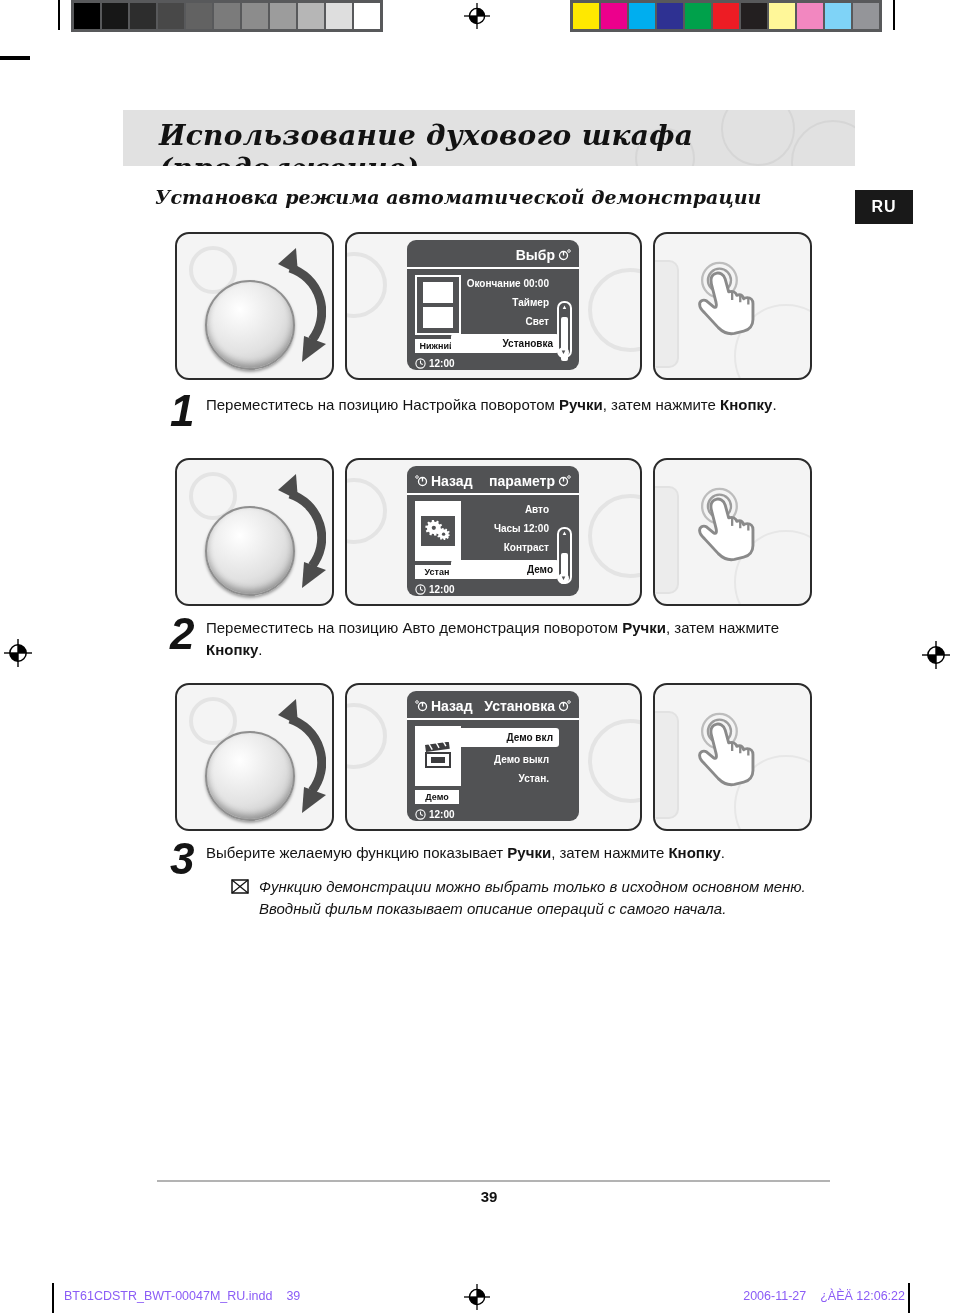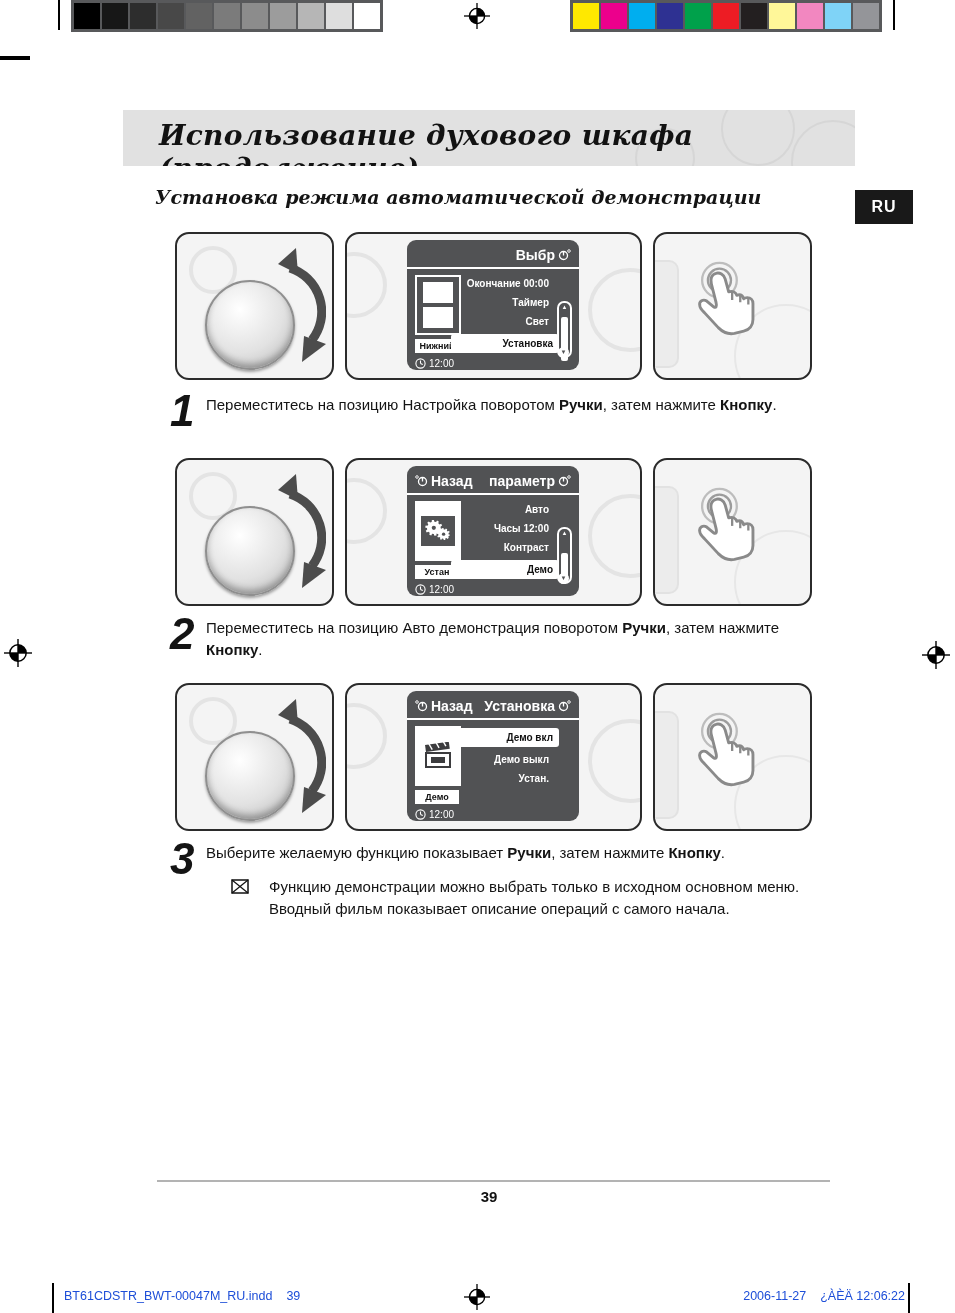--- a/index.html
+++ b/index.html
@@ -51,21 +51,21 @@
   .screen-body{position:absolute;top:27px;left:0;right:0;bottom:0;}
   .side{position:absolute;left:8px;top:8px;width:48px;}
   .side-iconbox{width:42px;height:56px;border:2px solid #fff;display:flex;flex-direction:column;
                 gap:4px;align-items:center;justify-content:center;}
   .side-iconbox.dark{background:#515254;}
   .side-iconbox.white{background:#fff;}
   .oven-slot{width:30px;height:21px;background:#fff;}
   .gear-sq{width:34px;height:30px;background:#515254;display:flex;align-items:center;justify-content:center;}
   .side-label{margin-top:4px;width:44px;background:#fff;color:#111;font-size:9px;font-weight:bold;
               text-align:center;padding:2px 0;}
-  .side-clock{margin-top:5px;display:flex;align-items:center;gap:3px;font-size:10px;font-weight:normal;}
+  .side-clock{margin-top:5px;display:flex;align-items:center;gap:3px;font-size:10px;font-weight:bold;}
   .list{position:absolute;right:26px;top:10px;width:102px;text-align:right;}
   .li{font-size:10px;font-weight:bold;margin:0 0 6px;padding:1px 4px;white-space:nowrap;}
   .li.small{font-size:10px;}
   .li.selected{background:#fff;color:#111;border-radius:3px;padding:4px 6px;margin-right:-6px;}
   .scrollbar{position:absolute;right:7px;top:34px;bottom:12px;width:11px;border:2px solid #fff;border-radius:7px;}
   .sb-up{position:absolute;top:0;left:0;right:0;text-align:center;font-size:6px;color:#fff;line-height:8px;}
   .sb-thumb{position:absolute;left:2px;right:2px;top:20px;height:34px;background:#fff;border-radius:2px;}
   .sb-down{position:absolute;bottom:-2px;left:-1px;width:11px;height:11px;background:#fff;border-radius:50%;
            color:#515254;font-size:6px;text-align:center;line-height:11px;}
 
@@ -73,27 +73,27 @@
   .faint-screen{position:absolute;left:-44px;top:26px;width:64px;height:104px;border:2px solid #e2e2e2;
                 border-radius:10px;background:#ececec;}
   .faint-circle{position:absolute;right:-28px;bottom:-30px;width:100px;height:100px;border:2px solid #e7e7e7;border-radius:50%;}
   .hand-wrap{position:absolute;left:26px;top:22px;}
 
   
   .step{position:absolute;left:170px;width:692px;}
   .step-num{position:absolute;left:0;top:-8px;font-style:italic;font-weight:bold;font-size:44px;color:#141414;}
   .step-text{margin-left:36px;font-size:15px;line-height:22px;color:#141414;}
   .step-text b{font-weight:bold;}
-  .note{position:absolute;left:231px;top:876px;width:604px;display:flex;gap:20px;}
+  .note{position:absolute;left:231px;top:876px;width:604px;display:flex;gap:10px;font-style:italic;}
   .note-text{font-size:15px;line-height:22px;color:#141414;}
 
   
   .rule{position:absolute;left:157px;top:1180px;width:673px;height:2px;background:#b3b3b3;}
   .pagenum{position:absolute;left:123px;top:1188px;width:732px;text-align:center;font-size:15px;font-weight:bold;}
-  .footer-text{position:absolute;top:1289px;font-size:12.5px;color:#1d4ed8;}
+  .footer-text{position:absolute;top:1289px;font-size:12.5px;color:#8b5cf6;}
   .footer-left{left:64px;}
   .footer-right{right:50px;}
   .gap{display:inline-block;width:14px;}
 </style>
 </head>
 <body>
 
 <div class="page">
 
   <div class="tick tick-left"></div>

